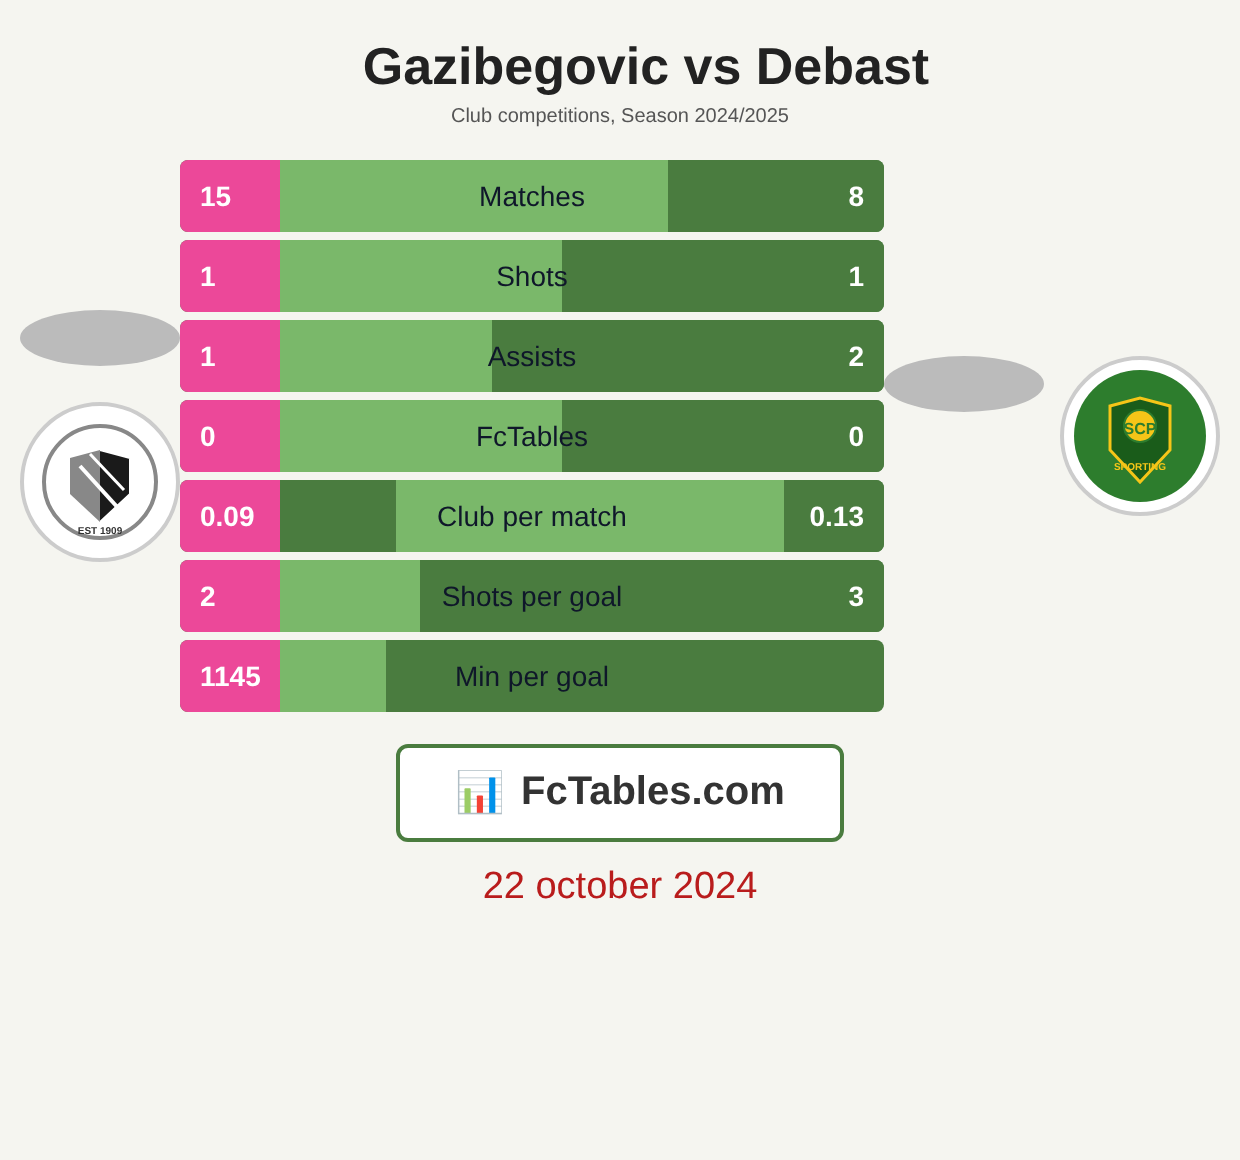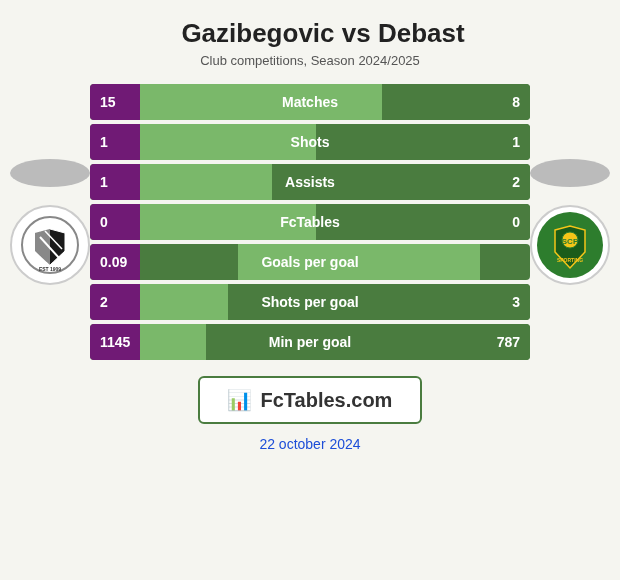--- a/index.html
+++ b/index.html
@@ -19,21 +19,21 @@
     }
 
     .header h1 {
       font-size: 26px;
       font-weight: bold;
       color: #222;
       margin-left: 26px;
     }
 
     .header .subtitle {
-      font-size: 13px;
+      font-size: 10px;
       color: #555;
       margin-top: 4px;
     }
 
     .main-content {
       display: flex;
       flex-direction: row;
       align-items: center;
       width: 100%;
       padding: 0 10px;
@@ -75,21 +75,21 @@
       border-radius: 4px;
       position: relative;
       overflow: hidden;
     }
 
     .stat-left-val {
       position: absolute;
       left: 0;
       top: 0;
       bottom: 0;
-      background: #701a75;
+      background: #ec4899;
       display: flex;
       align-items: center;
       padding: 0 10px;
       font-weight: bold;
       color: #fff;
       font-size: 14px;
       min-width: 50px;
       z-index: 2;
     }
 
@@ -106,23 +106,23 @@
       color: #fff;
       font-size: 14px;
       min-width: 50px;
       justify-content: flex-end;
       z-index: 2;
     }
 
     .stat-label {
       flex: 1;
       text-align: center;
-      color: #ffffff;
+      color: #0f172a;
       font-size: 14px;
-      font-weight: bold;
+      font-weight: normal;
       z-index: 1;
     }
 
     
     .stat-fill-left {
       position: absolute;
       left: 50px;
       top: 0;
       bottom: 0;
       background: #7ab86a;
@@ -153,22 +153,22 @@
     }
 
     .fctables-banner .fc-text {
       font-size: 20px;
       font-weight: bold;
       color: #333;
     }
 
     .footer-date {
       margin-top: 12px;
-      font-size: 14px;
-      color: #1d4ed8;
+      font-size: 19px;
+      color: #b91c1c;
     }
 
     
     .row-matches .stat-fill-left {
       width: 55%;
     }
     .row-goals .stat-fill-left {
       width: 40%;
     }
     .row-assists .stat-fill-left {
@@ -189,21 +189,20 @@
 
     .left-logo-area {
       display: flex;
       flex-direction: column;
       align-items: center;
       gap: 8px;
     }
 
     .right-logo-area {
       display: flex;
-      flex-direction: column;
       align-items: flex-start;
       gap: 8px;
     }
   </style>
 </head>
 <body>
 
 <div class="header">
   <h1>Gazibegovic vs Debast</h1>
   <div class="subtitle">Club competitions, Season 2024/2025</div>
@@ -250,33 +249,33 @@
       </div>
       <div class="stat-row row-hattricks">
         <div class="stat-fill-left"></div>
         <div class="stat-left-val">0</div>
         <div class="stat-label">FcTables</div>
         <div class="stat-right-val">0</div>
       </div>
       <div class="stat-row row-gpm">
         <div class="stat-fill-right"></div>
         <div class="stat-left-val">0.09</div>
-        <div class="stat-label">Goals per goal</div>
+        <div class="stat-label">Club per match</div>
+        <div class="stat-right-val">0.13</div>
       </div>
       <div class="stat-row row-spg">
         <div class="stat-fill-left"></div>
         <div class="stat-left-val">2</div>
         <div class="stat-label">Shots per goal</div>
         <div class="stat-right-val">3</div>
       </div>
       <div class="stat-row row-mpg">
         <div class="stat-fill-left"></div>
         <div class="stat-left-val">1145</div>
         <div class="stat-label">Min per goal</div>
-        <div class="stat-right-val">787</div>
       </div>
     </div>
 
   <div class="right-logo-area">
     <div class="logo-ellipse"></div>
     <div class="logo-circle">
 
       <svg width="70" height="70" viewBox="0 0 70 70">
         <circle cx="35" cy="35" r="33" fill="#2d7d2d"></circle>
 

